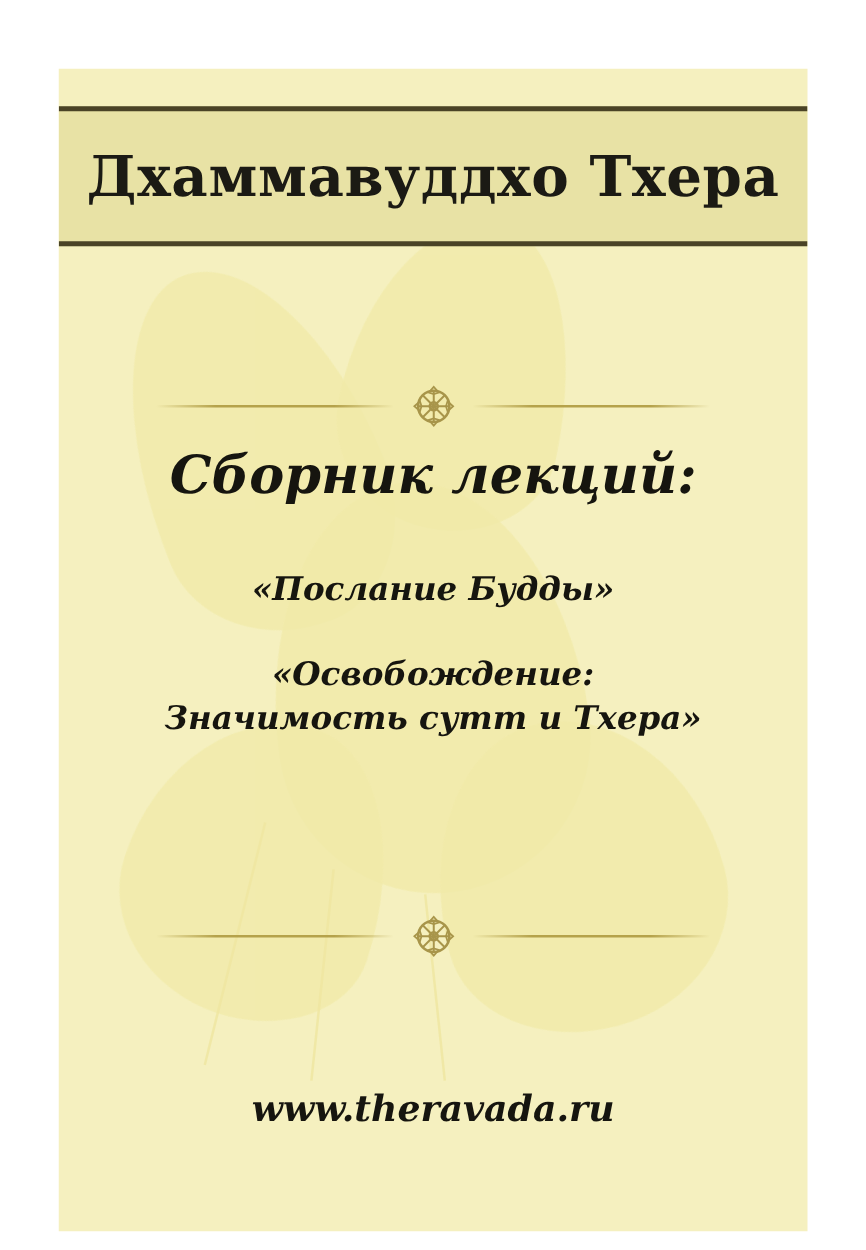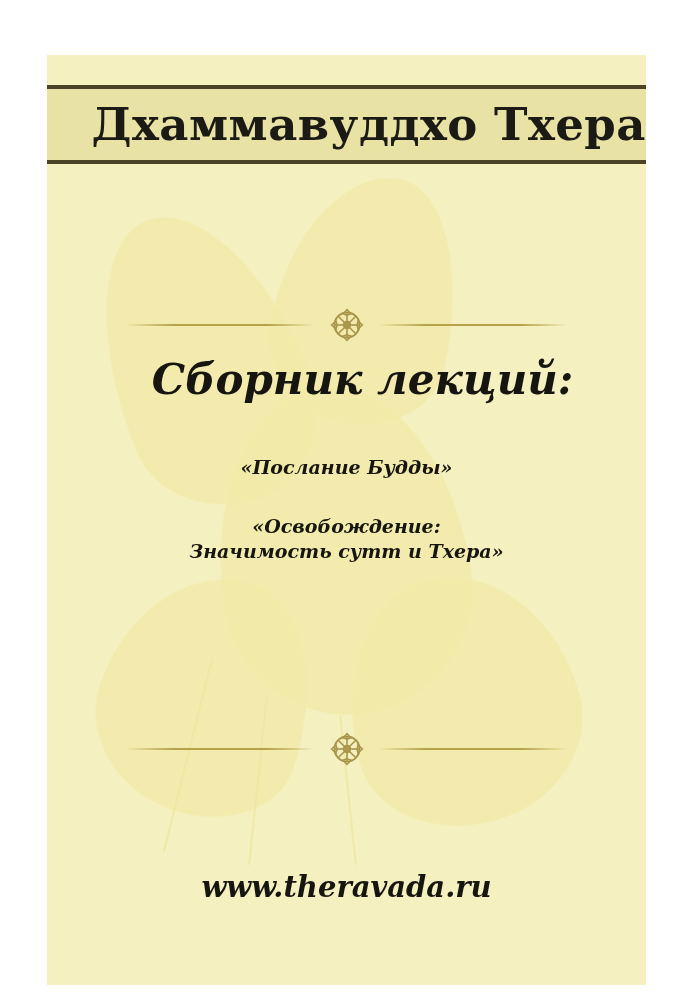--- a/index.html
+++ b/index.html
@@ -80,27 +80,27 @@
   .stem.s1 { left: 140px; top: 600px; height: 200px; transform: rotate(14deg); }
   .stem.s2 { left: 210px; top: 640px; height: 170px; transform: rotate(6deg); }
   .stem.s3 { left: 300px; top: 660px; height: 150px; transform: rotate(-6deg); }
 
   
   .title-band {
     position: absolute;
     left: 0;
     top: 30px;
     width: 599px;
-    height: 79px;
+    height: 112px;
     background: #e8e2a5;
     border-top: 4px solid #4a4326;
     border-bottom: 4px solid #4a4326;
     display: flex;
     align-items: center;
-    justify-content: flex-end;
+    justify-content: center;
     box-sizing: border-box;
   }
   .title-band .title {
     font-family: "DejaVu Serif", serif;
     font-weight: bold;
     font-size: 45px;
     color: #1b1a14;
     letter-spacing: 0.5px;
     white-space: nowrap;
   }
@@ -127,21 +127,21 @@
     margin-left: -22px;
     width: 44px;
     height: 44px;
   }
   .divider-top { top: 248px; }
   .divider-bottom { top: 672px; }
 
   
   .main-heading {
     position: absolute;
-    left: 16px;
+    left: 0;
     top: 300px;
     width: 599px;
     text-align: center;
     font-family: "DejaVu Serif", serif;
     font-weight: bold;
     font-style: italic;
     font-size: 42px;
     color: #16150f;
   }
 
@@ -150,21 +150,21 @@
     position: absolute;
     left: 0;
     top: 400px;
     width: 599px;
     text-align: center;
   }
   .lecture {
     font-family: "DejaVu Serif", serif;
     font-weight: bold;
     font-style: italic;
-    font-size: 19px;
+    font-size: 26px;
     color: #16150f;
     line-height: 1.32;
     margin-bottom: 34px;
     padding: 0 20px;
   }
   .lecture:last-child { margin-bottom: 0; }
 
   
   .footer-url {
     position: absolute;

